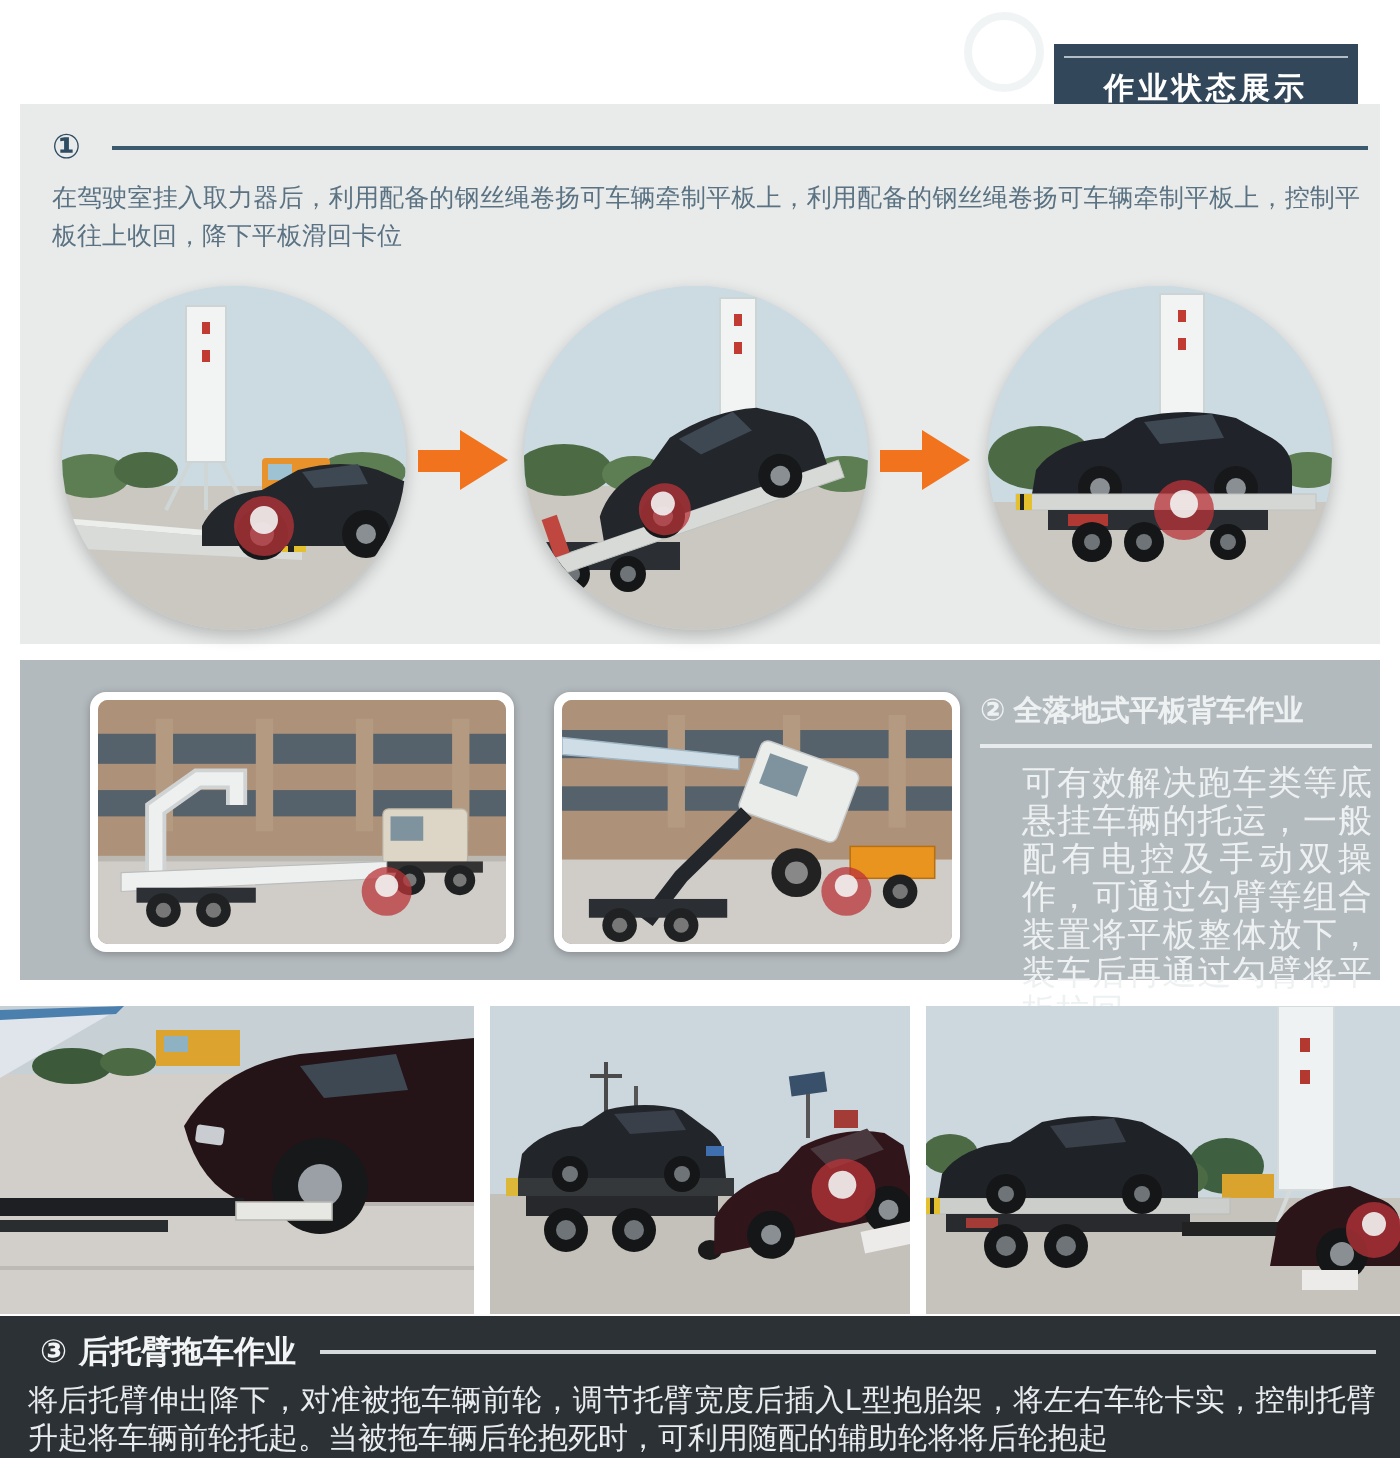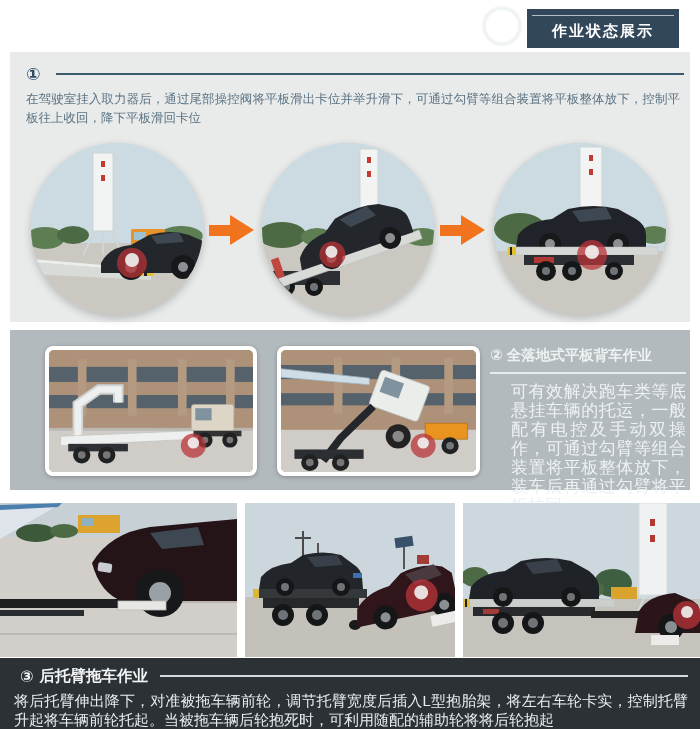--- a/index.html
+++ b/index.html
@@ -17,21 +17,21 @@
   }
 
   
   .watermark {
     position: absolute; left: 482px; top: 6px;
     width: 40px; height: 40px; border-radius: 50%;
     border: 4px solid #eef1f2;
     opacity: .8;
   }
   .header-badge {
-    position: absolute; left: 527px; top: 9px;
+    position: absolute; left: 527px; top: 22px;
     width: 152px; height: 39px;
     background: #33475a;
     display: flex; align-items: center; justify-content: center;
   }
   .header-badge::before {
     content: ""; position: absolute; left: 5px; right: 5px; top: 6px;
     height: 1px; background: #c9d2d8; opacity: .85;
   }
   .header-badge span {
     color: #ffffff; font-size: 15px; font-weight: bold;
@@ -141,21 +141,21 @@
   <div class="watermark"></div>
   <div class="header-badge">
     <span>作业状态展示</span>
   </div>
 
   <section class="panel1">
     <div class="sec-head">
       <span class="sec-num">①</span>
       <span class="sec-rule"></span>
     </div>
-    <p class="desc">在驾驶室挂入取力器后，通过尾部操控阀将平板滑出卡位并举升滑下，可通过勾臂等组合装置将平板整体放下，控制平板往上收回，降下平板滑回卡位</p>
+    <p class="desc">在驾驶室挂入取力器后，利用配备的钢丝绳卷扬可车辆牵制平板上，利用配备的钢丝绳卷扬可车辆牵制平板上，控制平板往上收回，降下平板滑回卡位</p>
 
     <div class="circ c1" title="平板滑出举升滑下，黑色轿车位于平板尾部斜坡前">
       <svg viewBox="0 0 172 172" preserveAspectRatio="none">
         <rect width="172" height="100" fill="#ccdbe2"></rect>
         <rect y="100" width="172" height="72" fill="#cbc8c2"></rect>
         <ellipse cx="14" cy="95" rx="20" ry="11" fill="#5d7d52"></ellipse>
         <ellipse cx="42" cy="92" rx="16" ry="9" fill="#4c6b44"></ellipse>
         <ellipse cx="150" cy="93" rx="22" ry="10" fill="#5d7d52"></ellipse>
         <ellipse cx="120" cy="95" rx="13" ry="7" fill="#4c6b44"></ellipse>
         <path d="M64 88 L52 112 M80 88 L92 112 M72 88 L72 112" stroke="#cfd6d6" stroke-width="2" fill="none"></path>

